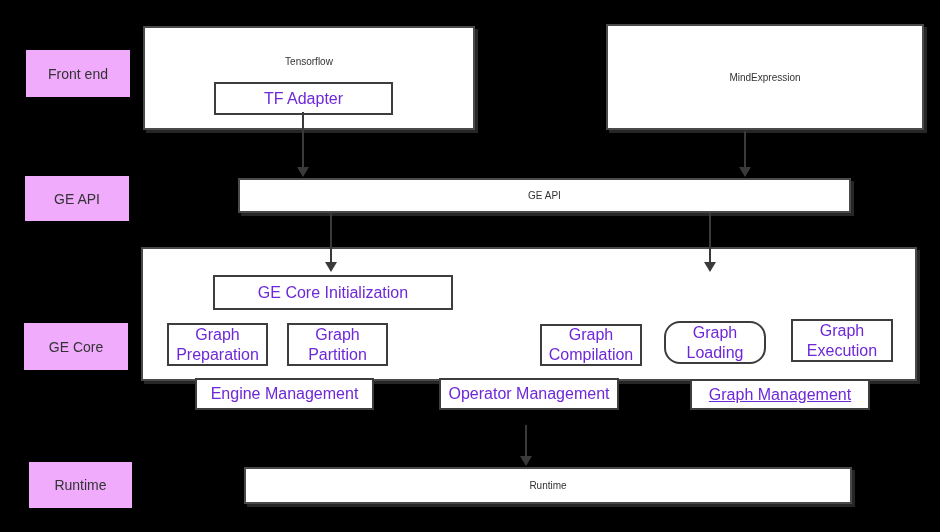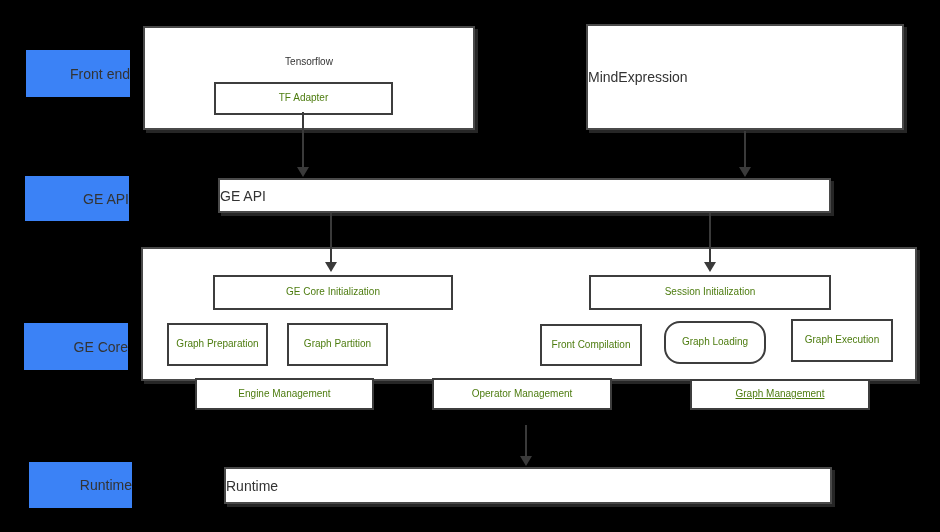--- a/index.html
+++ b/index.html
@@ -12,63 +12,64 @@
     position: relative;
     width: 940px;
     height: 532px;
     background: #000000;
     overflow: hidden;
     color: #333333;
   }
   
   .side-label {
     position: absolute;
-    background: #3b82f6;
+    background: #f0abfc;
     display: flex;
     align-items: center;
-    justify-content: flex-end;
+    justify-content: center;
     font-size: 14px;
     color: #333333;
   }
   
   .big-box {
     position: absolute;
     background: #ffffff;
     border: 2px solid #4a4a4a;
     box-sizing: border-box;
     box-shadow: 3px 3px 0 #262626;
     color: #333333;
   }
   .big-box.center-text {
     display: flex;
     align-items: center;
-    justify-content: flex-start;
-    font-size: 14px;
+    justify-content: center;
+    font-size: 10px;
+    margin-left: 20px;
   }
   .box-title {
     position: absolute;
     top: 28px;
     left: 0;
     width: 100%;
     text-align: center;
     font-size: 10px;
   }
   
   .inner-box {
     position: absolute;
     background: #ffffff;
     border: 2px solid #3d3d3d;
     box-sizing: border-box;
     display: flex;
     align-items: center;
     justify-content: center;
     text-align: center;
-    font-size: 10px;
+    font-size: 16px;
     line-height: 1.25;
-    color: #4d7c0f;
+    color: #6d28d9;
   }
   
   .arrow { position: absolute; width: 12px; }
   .arrow .shaft {
     position: absolute;
     left: 50%;
     transform: translateX(-50%);
     top: 0;
     bottom: 8px;
     width: 2px;
@@ -117,44 +118,41 @@
 
   <div class="big-box center-text" style="left:218px; top:178px; width:613px; height:35px;">
     <span>GE API</span>
   </div>
 
   <div class="big-box" style="left:141px; top:247px; width:776px; height:134px;">
 
     <div class="inner-box" style="left:70px; top:26px; width:240px; height:35px;">
       <span>GE Core Initialization</span>
     </div>
-    <div class="inner-box" style="left:446px; top:26px; width:242px; height:35px;">
-      <span>Session Initialization</span>
-    </div>
 
     <div class="inner-box" style="left:24px; top:74px; width:101px; height:43px;">
       <span>Graph Preparation</span>
     </div>
     <div class="inner-box" style="left:144px; top:74px; width:101px; height:43px;">
       <span>Graph Partition</span>
     </div>
     <div class="inner-box" style="left:397px; top:75px; width:102px; height:42px;">
-      <span>Front Compilation</span>
+      <span>Graph Compilation</span>
     </div>
     <div class="inner-box" style="left:521px; top:72px; width:102px; height:43px;border-radius:16px;">
       <span>Graph Loading</span>
     </div>
     <div class="inner-box" style="left:648px; top:70px; width:102px; height:43px;">
       <span>Graph Execution</span>
     </div>
 
     <div class="inner-box" style="left:52px; top:129px; width:179px; height:32px;">
       <span>Engine Management</span>
     </div>
-    <div class="inner-box" style="left:289px; top:129px; width:180px; height:32px;">
+    <div class="inner-box" style="left:296px; top:129px; width:180px; height:32px;">
       <span>Operator Management</span>
     </div>
     <div class="inner-box" style="left:547px; top:130px; width:180px; height:31px;text-decoration:underline;">
       <span>Graph Management</span>
     </div>
   </div>
 
   <div class="big-box center-text" style="left:224px; top:467px; width:608px; height:37px;">
     <span>Runtime</span>
   </div>

